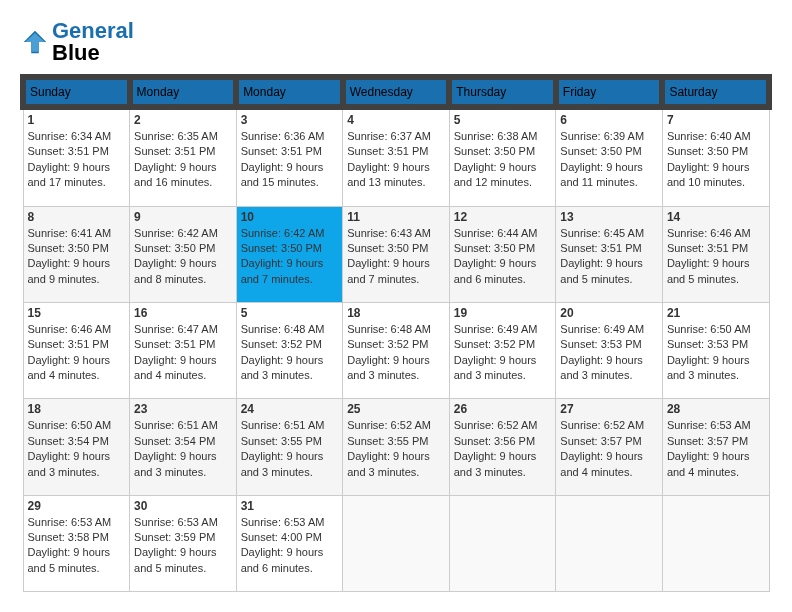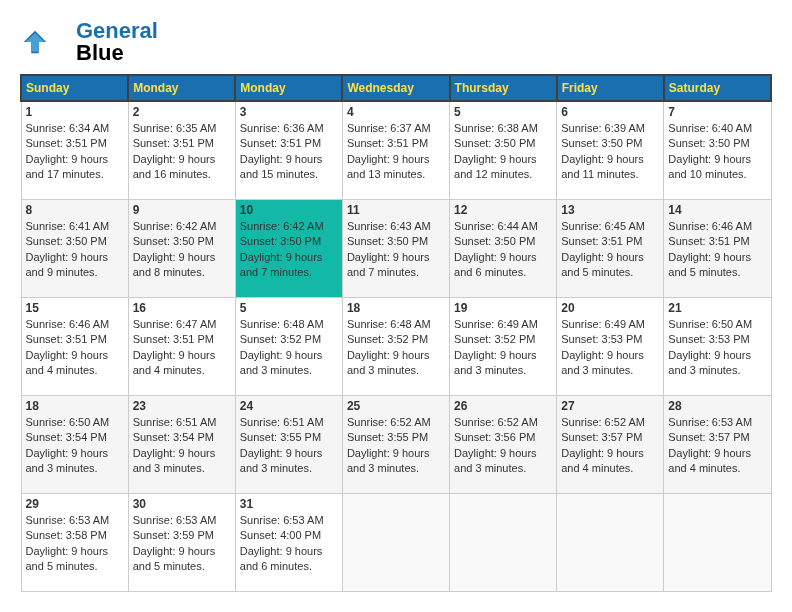--- a/index.html
+++ b/index.html
@@ -25,21 +25,20 @@
     }
     .logo {
       display: flex;
       align-items: center;
     }
     .logo-text {
       font-size: 22px;
       font-weight: bold;
       color: #333;
       line-height: 1;
-      margin-left: 24px;
     }
     .logo-text span {
       color: #1a6faf;
     }
     .logo-icon {
       width: 30px;
       height: 30px;
       margin-right: 2px;
     }
     .title-block {
@@ -55,26 +54,26 @@
       color: #555;
     }
     .calendar {
       flex: 1;
       border-collapse: collapse;
       width: 100%;
       font-size: 10px;
     }
     .calendar th {
       background: #1a6faf;
-      color: #fde047;
+      color: #000000;
       padding: 5px 4px;
       text-align: left;
       font-size: 12px;
-      font-weight: bold;
-      border: 2px solid #404040;
+      font-weight: normal;
+      border: 6px solid #404040;
     }
     .calendar td {
       border: 1px solid #ccc;
       vertical-align: top;
       padding: 3px 4px;
       width: calc(100% / 7);
       height: 80px;
       background: #fff;
     }
     .calendar tr:nth-child(even) td {
@@ -166,21 +165,21 @@
         </tr>
         <tr>
           <td style="background: rgb(245, 245, 245);">
             <span class="day-num">8</span>
             <div class="day-info">Sunrise: 6:41 AM<br>Sunset: 3:50 PM<br>Daylight: 9 hours and 9 minutes.</div>
           </td>
           <td style="background: rgb(245, 245, 245);">
             <span class="day-num">9</span>
             <div class="day-info">Sunrise: 6:42 AM<br>Sunset: 3:50 PM<br>Daylight: 9 hours and 8 minutes.</div>
           </td>
-          <td style="background: #14b8a6; margin-left: 32px;">
+          <td style="background: #0ea5e9; margin-left: 32px;">
             <span class="day-num">10</span>
             <div class="day-info">Sunrise: 6:42 AM<br>Sunset: 3:50 PM<br>Daylight: 9 hours and 7 minutes.</div>
           </td>
           <td style="background: rgb(245, 245, 245);">
             <span class="day-num">11</span>
             <div class="day-info">Sunrise: 6:43 AM<br>Sunset: 3:50 PM<br>Daylight: 9 hours and 7 minutes.</div>
           </td>
           <td style="background: rgb(245, 245, 245);">
             <span class="day-num">12</span>
             <div class="day-info">Sunrise: 6:44 AM<br>Sunset: 3:50 PM<br>Daylight: 9 hours and 6 minutes.</div>

